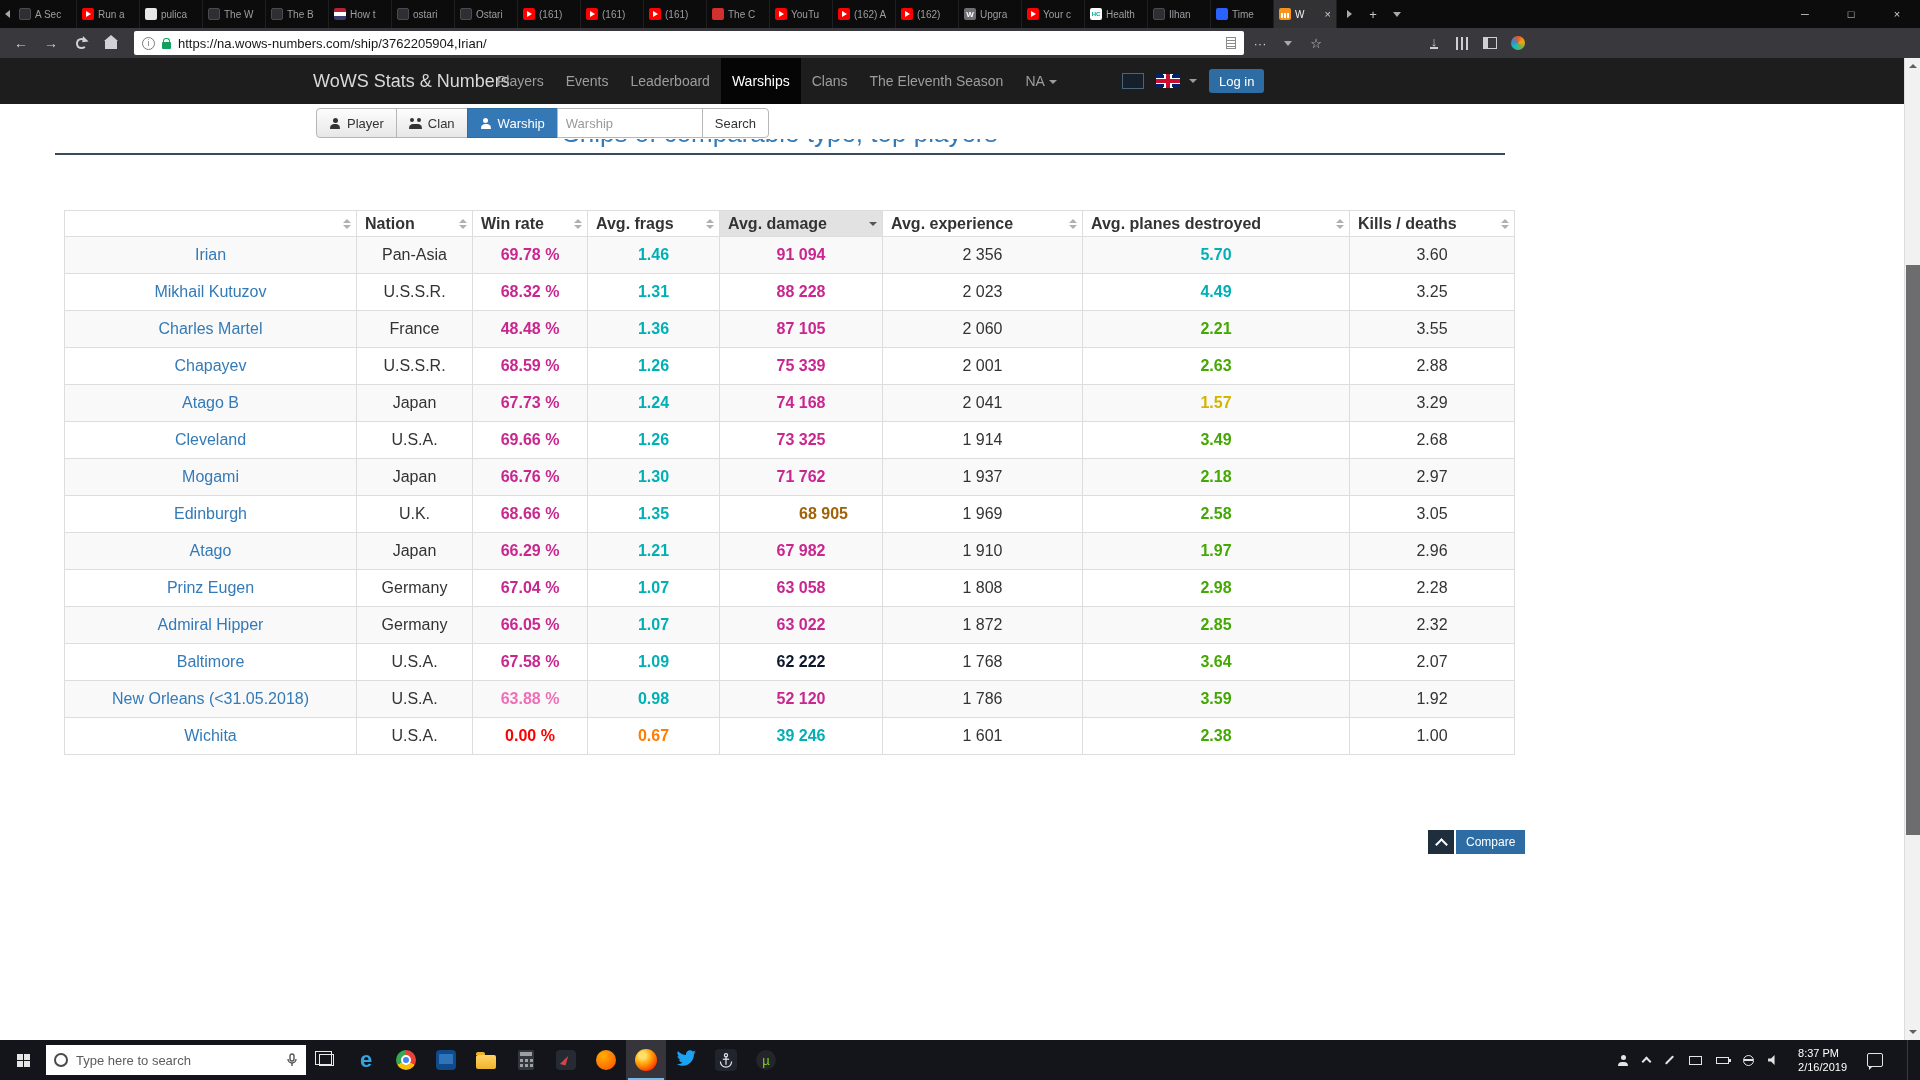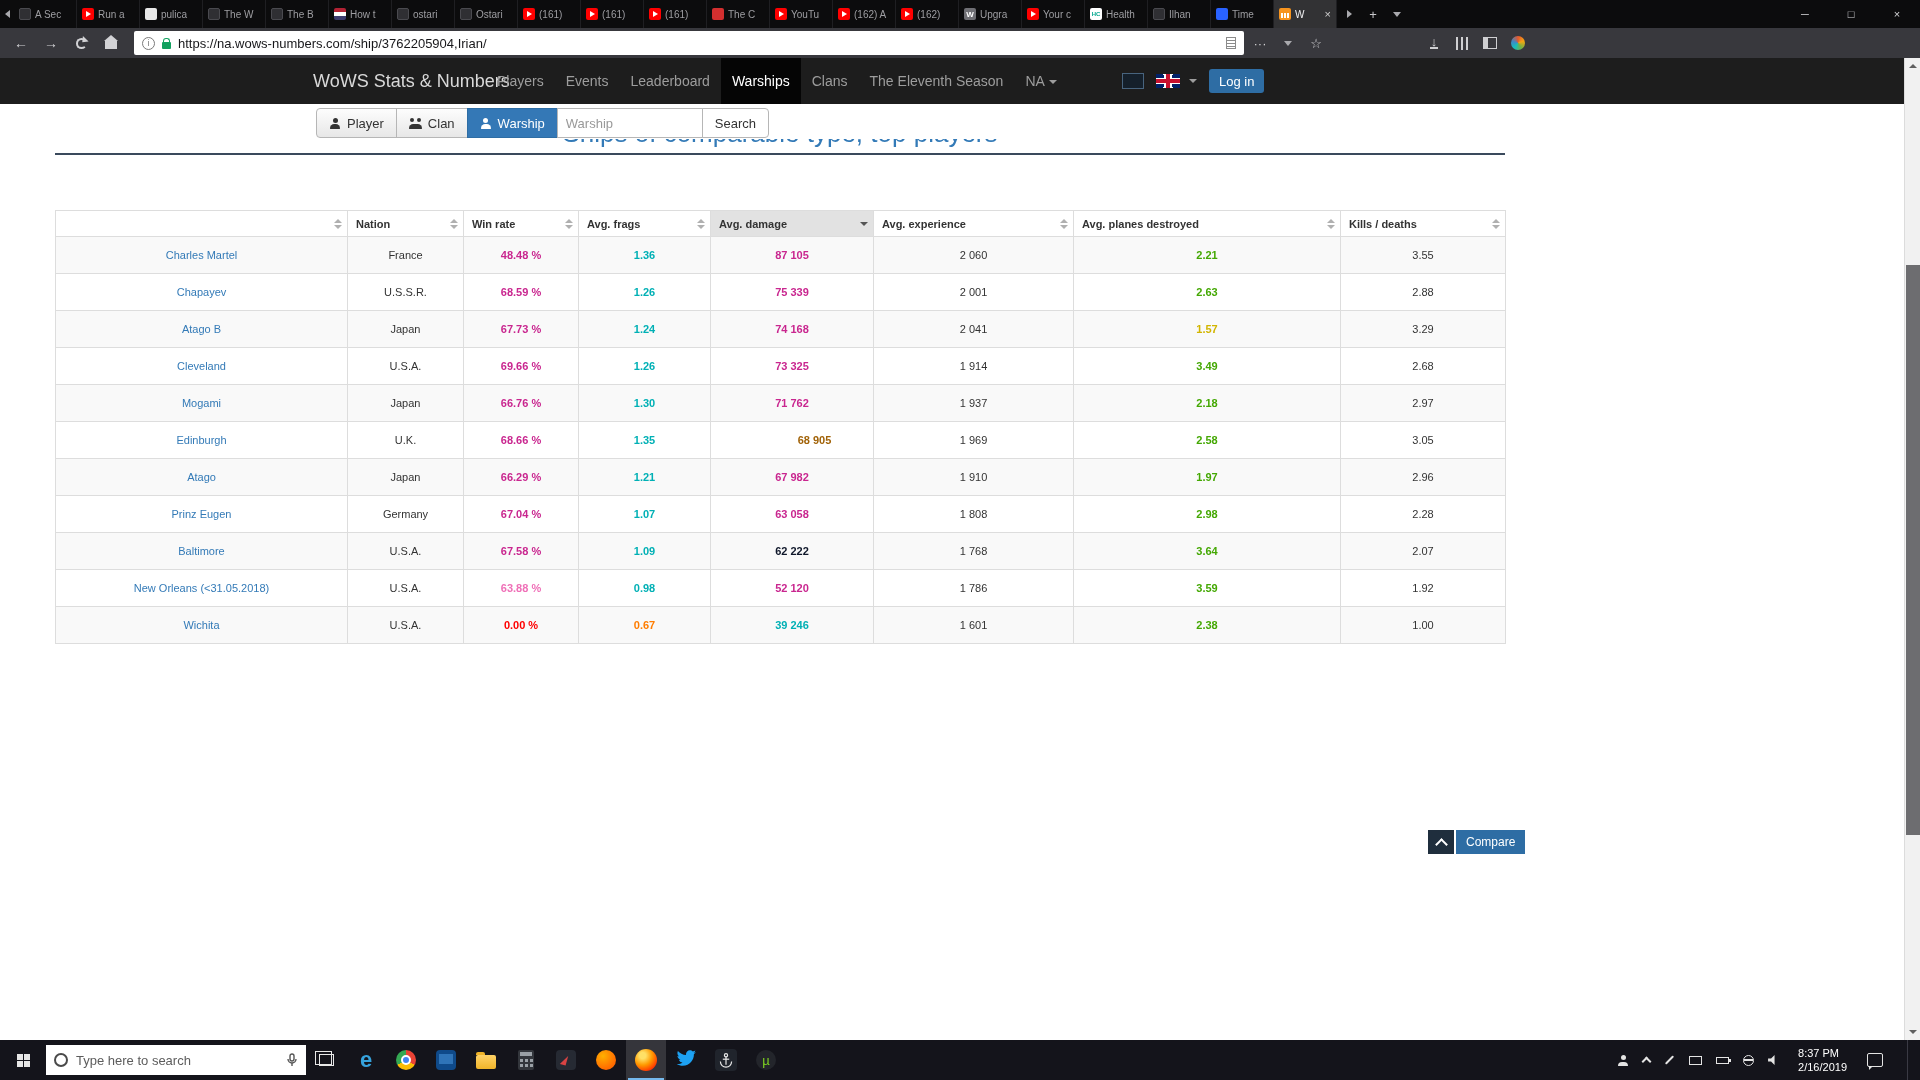--- a/index.html
+++ b/index.html
@@ -121,22 +121,22 @@
   .filters{position:absolute;top:118px;left:55px;width:1450px;display:flex;justify-content:flex-end;align-items:center;}
   .filter-btn{height:22px;padding:0 9px;font-size:11px;border:1px solid #b6b6b6;margin-left:-1px;
       background:linear-gradient(#fff,#e9e9e9);color:#333;}
   .filter-btn:first-child{border-radius:3px 0 0 3px;}
   .filter-btn:last-of-type{border-radius:0 3px 3px 0;}
   .filter-btn.active{background:#3478b6;color:#fff;border-color:#2e6da4;}
   .help-badge{width:16px;height:16px;border-radius:50%;background:#122b3d;color:#fff;font-size:10px;
       display:flex;align-items:center;justify-content:center;margin-left:8px;}
 
   
-  .stats-table{position:absolute;left:55px;top:152px;width:1450px;border-collapse:collapse;
-      table-layout:fixed;font-size:11px;color:#333;}
+  .stats-table{position:absolute;left:64px;top:152px;width:1450px;border-collapse:collapse;
+      table-layout:fixed;font-size:16px;color:#333;}
   .stats-table th,.stats-table td{border:1px solid #ddd;}
   .stats-table th{height:26px;font-weight:bold;text-align:left;padding:0 8px;position:relative;
       background:#fff;white-space:nowrap;overflow:hidden;}
   .stats-table th.sorted{background:#e2e2e2;}
   .stats-table td{height:37px;text-align:center;white-space:nowrap;overflow:hidden;}
   .stats-table tbody tr:nth-child(odd){background:#f9f9f9;}
   .sorters{position:absolute;right:5px;top:50%;transform:translateY(-50%);display:flex;
       flex-direction:column;gap:2px;align-items:center;}
   .tri-up{width:0;height:0;border-left:4px solid transparent;border-right:4px solid transparent;
       border-bottom:4px solid #b0b0b0;}
@@ -456,20 +456,40 @@
                 <span class="tri-down"></span>
               </span></th>
             <th><span>Kills / deaths</span><span class="sorters">
                 <span class="tri-up"></span>
                 <span class="tri-down"></span>
               </span></th>
           </tr>
         </thead>
       <tbody id="tbody">
           <tr>
+            <td><a class="ship-link">Irian</a></td>
+            <td style="color: rgb(51, 51, 51);">Pan-Asia</td>
+            <td class="stat" style="color: rgb(201, 38, 143);">69.78 %</td>
+            <td class="stat" style="color: rgb(0, 176, 181);">1.46</td>
+            <td class="stat" style="color: rgb(201, 38, 143);">91 094</td>
+            <td style="color: rgb(51, 51, 51);">2 356</td>
+            <td class="stat" style="color: rgb(0, 176, 181);">5.70</td>
+            <td style="color: rgb(51, 51, 51);">3.60</td>
+          </tr>
+          <tr>
+            <td><a class="ship-link">Mikhail Kutuzov</a></td>
+            <td style="color: rgb(51, 51, 51);">U.S.S.R.</td>
+            <td class="stat" style="color: rgb(201, 38, 143);">68.32 %</td>
+            <td class="stat" style="color: rgb(0, 176, 181);">1.31</td>
+            <td class="stat" style="color: rgb(201, 38, 143);">88 228</td>
+            <td style="color: rgb(51, 51, 51);">2 023</td>
+            <td class="stat" style="color: rgb(0, 176, 181);">4.49</td>
+            <td style="color: rgb(51, 51, 51);">3.25</td>
+          </tr>
+          <tr>
             <td><a class="ship-link">Charles Martel</a></td>
             <td style="color: rgb(51, 51, 51);">France</td>
             <td class="stat" style="color: rgb(201, 38, 143);">48.48 %</td>
             <td class="stat" style="color: rgb(0, 176, 181);">1.36</td>
             <td class="stat" style="color: rgb(201, 38, 143);">87 105</td>
             <td style="color: rgb(51, 51, 51);">2 060</td>
             <td class="stat" style="color: rgb(68, 168, 3);">2.21</td>
             <td style="color: rgb(51, 51, 51);">3.55</td>
           </tr>
           <tr>
@@ -534,20 +554,30 @@
           </tr>
           <tr>
             <td><a class="ship-link">Prinz Eugen</a></td>
             <td style="color: rgb(51, 51, 51);">Germany</td>
             <td class="stat" style="color: rgb(201, 38, 143);">67.04 %</td>
             <td class="stat" style="color: rgb(0, 176, 181);">1.07</td>
             <td class="stat" style="color: rgb(201, 38, 143);">63 058</td>
             <td style="color: rgb(51, 51, 51);">1 808</td>
             <td class="stat" style="color: rgb(68, 168, 3);">2.98</td>
             <td style="color: rgb(51, 51, 51);">2.28</td>
+          </tr>
+          <tr>
+            <td><a class="ship-link">Admiral Hipper</a></td>
+            <td style="color: rgb(51, 51, 51);">Germany</td>
+            <td class="stat" style="color: rgb(201, 38, 143);">66.05 %</td>
+            <td class="stat" style="color: rgb(0, 176, 181);">1.07</td>
+            <td class="stat" style="color: rgb(201, 38, 143);">63 022</td>
+            <td style="color: rgb(51, 51, 51);">1 872</td>
+            <td class="stat" style="color: rgb(68, 168, 3);">2.85</td>
+            <td style="color: rgb(51, 51, 51);">2.32</td>
           </tr>
           <tr>
             <td><a class="ship-link">Baltimore</a></td>
             <td style="color: rgb(51, 51, 51);">U.S.A.</td>
             <td class="stat" style="color: rgb(201, 38, 143);">67.58 %</td>
             <td class="stat" style="color: rgb(0, 176, 181);">1.09</td>
             <td class="stat" style="color: #0f172a;">62 222</td>
             <td style="color: rgb(51, 51, 51);">1 768</td>
             <td class="stat" style="color: rgb(68, 168, 3);">3.64</td>
             <td style="color: rgb(51, 51, 51);">2.07</td>

